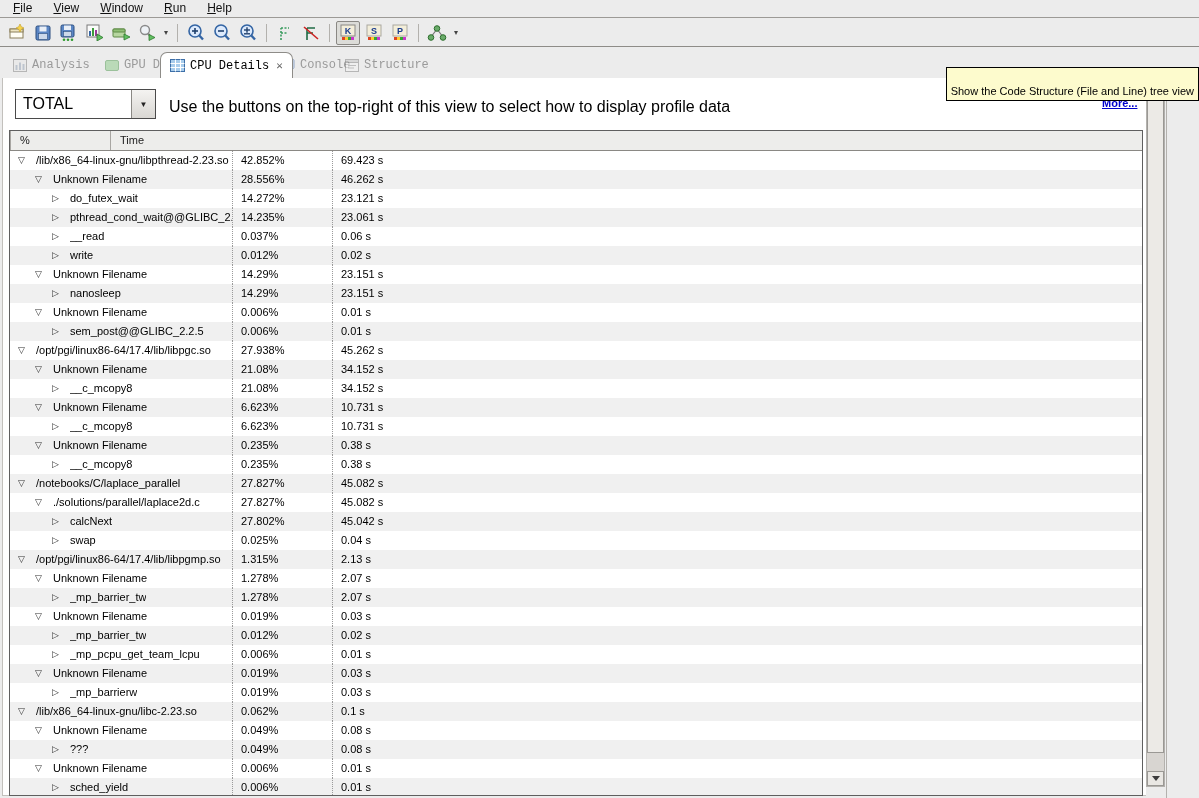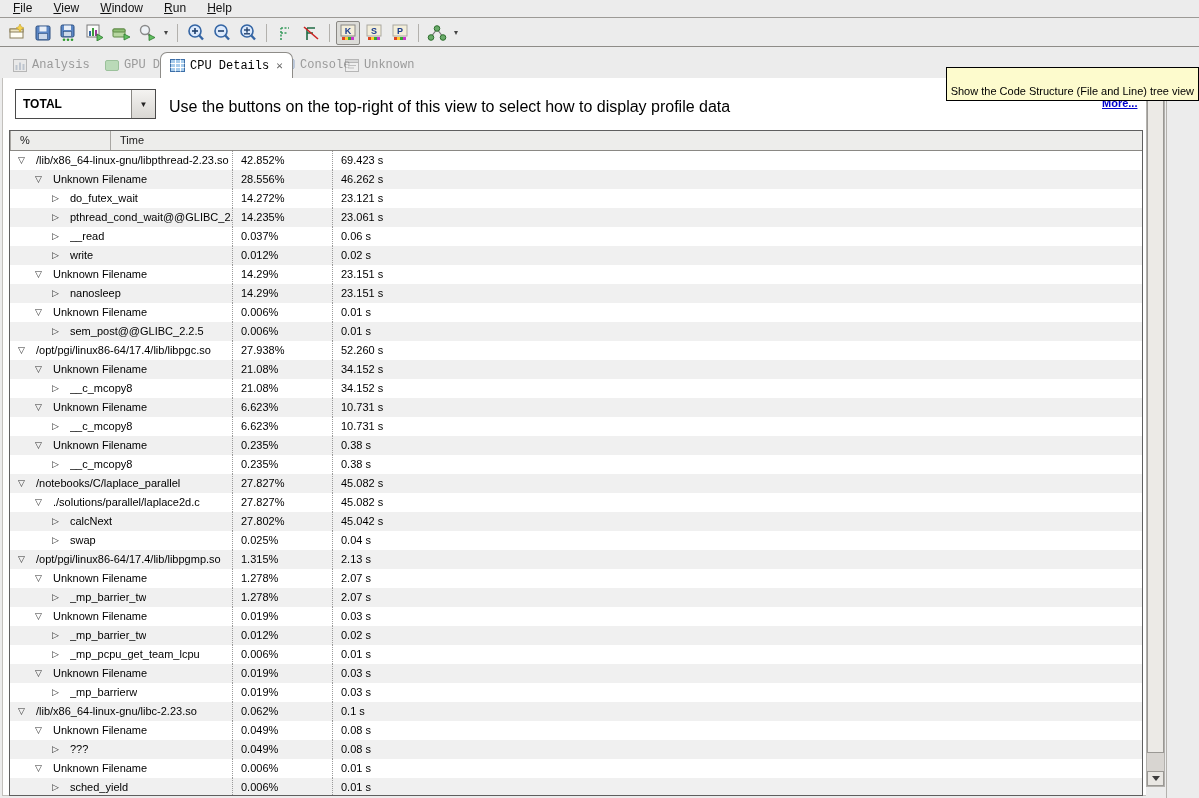--- a/index.html
+++ b/index.html
@@ -31,21 +31,21 @@
   .vbtn { width:22px; height:19px; display:flex; align-items:center; justify-content:center; }
   .vbtn.selected { border:1px solid #8a8884; background:#e2e2de; border-radius:2px; }
 
   
   .tooltip { position:absolute; top:67px; right:0; height:16px; line-height:14px; background:#fdfbcd; border:1px solid #000; padding:16px 4px; font-size:11px; white-space:nowrap; z-index:50; }
 
   
   .view { position:absolute; left:2px; top:78px; width:1144px; height:718px; background:#fff; border-left:1px solid #c2c0bc; border-bottom:1px solid #c2c0bc; }
 
   .combo { position:absolute; left:12px; top:11px; width:141px; height:30px; border:1px solid #4a4a4a; background:#fff; display:flex; }
-  .combo-value { flex:1; line-height:28px; padding-left:7px; font-size:12px;font-weight:bold; }
+  .combo-value { flex:1; line-height:28px; padding-left:7px; font-size:16px; }
   .combo-btn { width:24px; border-left:1px solid #8a8884; background:linear-gradient(#f4f3f1,#d9d7d3); display:flex; align-items:center; justify-content:center; font-size:8px; color:#222; }
 
   .hint { position:absolute; left:166px; top:20px; font-size:16px; color:#000; }
   .more-link { position:absolute; left:1099px; top:19px; font-size:11px; color:#0000cc; text-decoration:underline; font-weight:bold; cursor:pointer; }
 
   
   .ttable { position:absolute; left:6px; top:52px; width:1134px; height:666px; border:1px solid #5f5f5f; background:#fff; overflow:hidden; }
   .thead { display:flex; height:20px; line-height:19px; background:#ededeb; border-bottom:1px solid #8a8884; font-size:11px; color:#222; }
   .thead .hc { padding-left:9px; }
   .hc-event { width:222px; flex:none; }
@@ -253,21 +253,21 @@
       </svg>
     <span>Console</span>
   </div>
   <div class="tab" style="left:336px;">
     <svg width="14" height="13">
         <rect x="0.5" y="0.5" width="13" height="12" fill="#f2f2f2" stroke="#8a8a8a"></rect>
         <rect x="0.5" y="0.5" width="13" height="3" fill="#c9c9c9" stroke="#8a8a8a"></rect>
         <line x1="3" y1="6.5" x2="11" y2="6.5" stroke="#9a9a9a"></line>
         <line x1="3" y1="9" x2="9" y2="9" stroke="#9a9a9a"></line>
       </svg>
-    <span>Unknown</span>
+    <span>Structure</span>
   </div>
 
   <div class="viewbtns">
     <span class="vbtn">
       <svg width="16" height="15">
           <circle cx="4" cy="3" r="2" fill="#4aa07a" stroke="#2c6e52"></circle>
           <line x1="4" y1="5" x2="4" y2="11" stroke="#8a8a8a"></line>
           <line x1="4" y1="8" x2="9" y2="8" stroke="#8a8a8a"></line>
           <line x1="4" y1="11" x2="9" y2="11" stroke="#8a8a8a"></line>
           <rect x="9" y="6.5" width="4" height="3" fill="#e8c84a" stroke="#9a822c"></rect>
@@ -401,21 +401,21 @@
     </div>
     <div class="cell c-pct">0.006%</div>
     <div class="cell c-time">0.01 s</div>
   </div>
         <div class="trow">
     <div class="cell c-event lv0">
       <span class="arrow">▽</span>
             <span class="rlabel">/opt/pgi/linux86-64/17.4/lib/libpgc.so</span>
     </div>
     <div class="cell c-pct">27.938%</div>
-    <div class="cell c-time">52.260 s</div>
+    <div class="cell c-time">45.262 s</div>
   </div>
         <div class="trow stripe">
     <div class="cell c-event lv1">
       <span class="arrow">▽</span>
             <span class="rlabel">Unknown Filename</span>
     </div>
     <div class="cell c-pct">21.08%</div>
     <div class="cell c-time">34.152 s</div>
   </div>
         <div class="trow">

